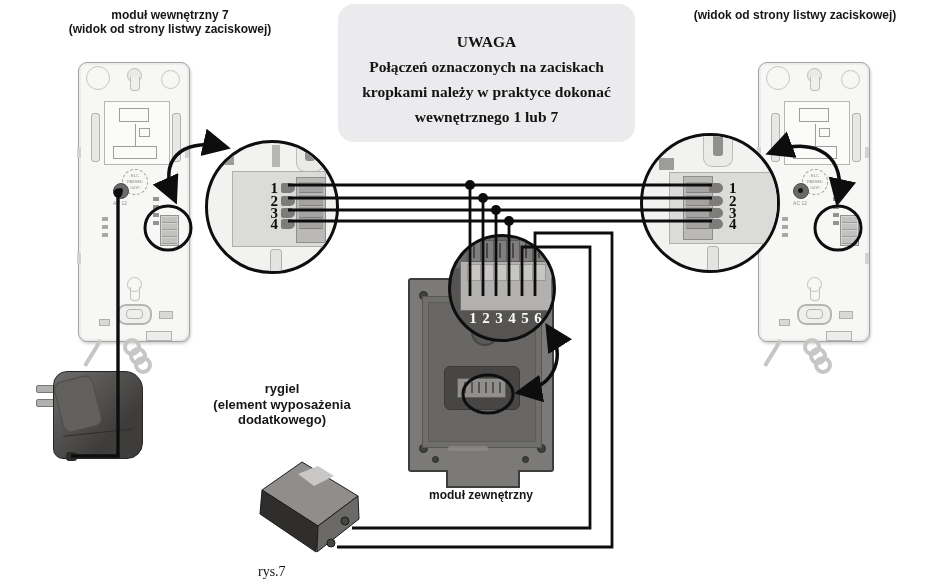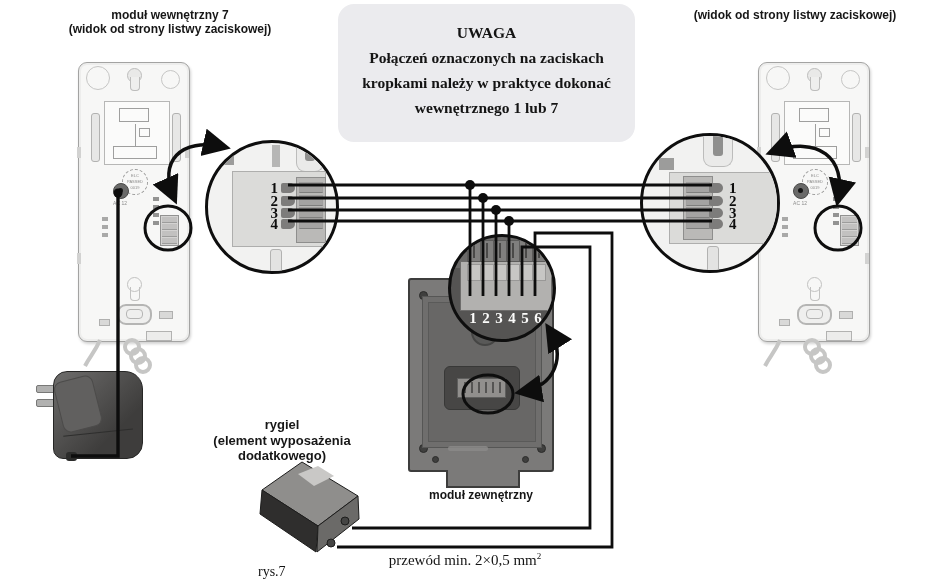--- a/index.html
+++ b/index.html
@@ -2,21 +2,21 @@
 <html><head>
 <meta charset="utf-8">
 <style>
   html,body{margin:0;padding:0;background:#fff;}
   .stage{position:relative;width:942px;height:586px;background:#fff;overflow:hidden;
          font-family:"Liberation Sans",sans-serif;color:#111;}
   
   .dev-title{position:absolute;text-align:center;font-weight:bold;font-size:12px;line-height:14px;color:#161616;}
   .uwaga{position:absolute;left:338px;top:4px;width:297px;height:138px;background:#ebebee;
          border-radius:16px;text-align:center;font-family:"Liberation Serif",serif;font-weight:bold;
-         font-size:15.5px;color:#141414;padding-top:16px;box-sizing:border-box;}
+         font-size:15.5px;color:#141414;padding-top:25px;box-sizing:border-box;}
   .uwaga div{line-height:25px;}
   .side-label{position:absolute;text-align:center;font-weight:bold;font-size:13px;line-height:15.5px;color:#161616;}
   .serif-note{position:absolute;font-family:"Liberation Serif",serif;font-size:15px;color:#141414;}
   
   .wall-module{position:absolute;width:110px;height:278px;background:#f7f7f6;border:1.5px solid #a3a3a2;
                border-radius:9px;box-shadow:inset 0 0 0 2px #ededec, 1px 2px 3px rgba(0,0,0,.18);}
   .wall-module .knock-l{position:absolute;left:7px;top:3px;width:22px;height:22px;border:1px solid #c6c6c5;border-radius:50%;}
   .wall-module .knock-r{position:absolute;left:82px;top:7px;width:17px;height:17px;border:1px solid #c6c6c5;border-radius:50%;}
   .wall-module .hanger-c{position:absolute;left:48px;top:5px;width:13px;height:13px;border:1.5px solid #bdbdbc;border-radius:50%;background:#e9e9e8;}
   .wall-module .hanger-s{position:absolute;left:51px;top:14px;width:8px;height:13px;border:1.5px solid #bdbdbc;border-top:none;border-radius:0 0 4px 4px;background:#efefee;}
@@ -380,27 +380,24 @@
       <circle cx="496" cy="210" r="5"></circle>
       <circle cx="509" cy="221" r="5"></circle>
     </g>
 
     <g fill="none" stroke="#0d0d0d" stroke-width="2.8">
       <path d="M522,296 L522,247 L590,247 L590,528 L352,528"></path>
       <path d="M535,296 L535,233 L612,233 L612,547 L337,547"></path>
     </g>
   </svg>
 
-  <div class="side-label" style="left:206px;top:381px;width:152px;margin-top:36px;">
+  <div class="side-label" style="left:206px;top:381px;width:152px;">
     <div>rygiel</div>
     <div>(element wyposażenia</div>
     <div>dodatkowego)</div>
   </div>
 
   <div class="side-label" style="left:406px;top:488px;width:150px;font-size:12px;">moduł zewnętrzny</div>
 
-  <div class="serif-note" style="left:353px;top:551px;width:224px;text-align:center;">
-    <span>przewód min. 2×0,5 mm</span><sup style="font-size:9px;">2</sup>
-  </div>
 
   <div class="serif-note" style="left:258px;top:564px;width:60px;font-size:14px;">rys.7</div>
 
 </div>
 
 </body></html>

